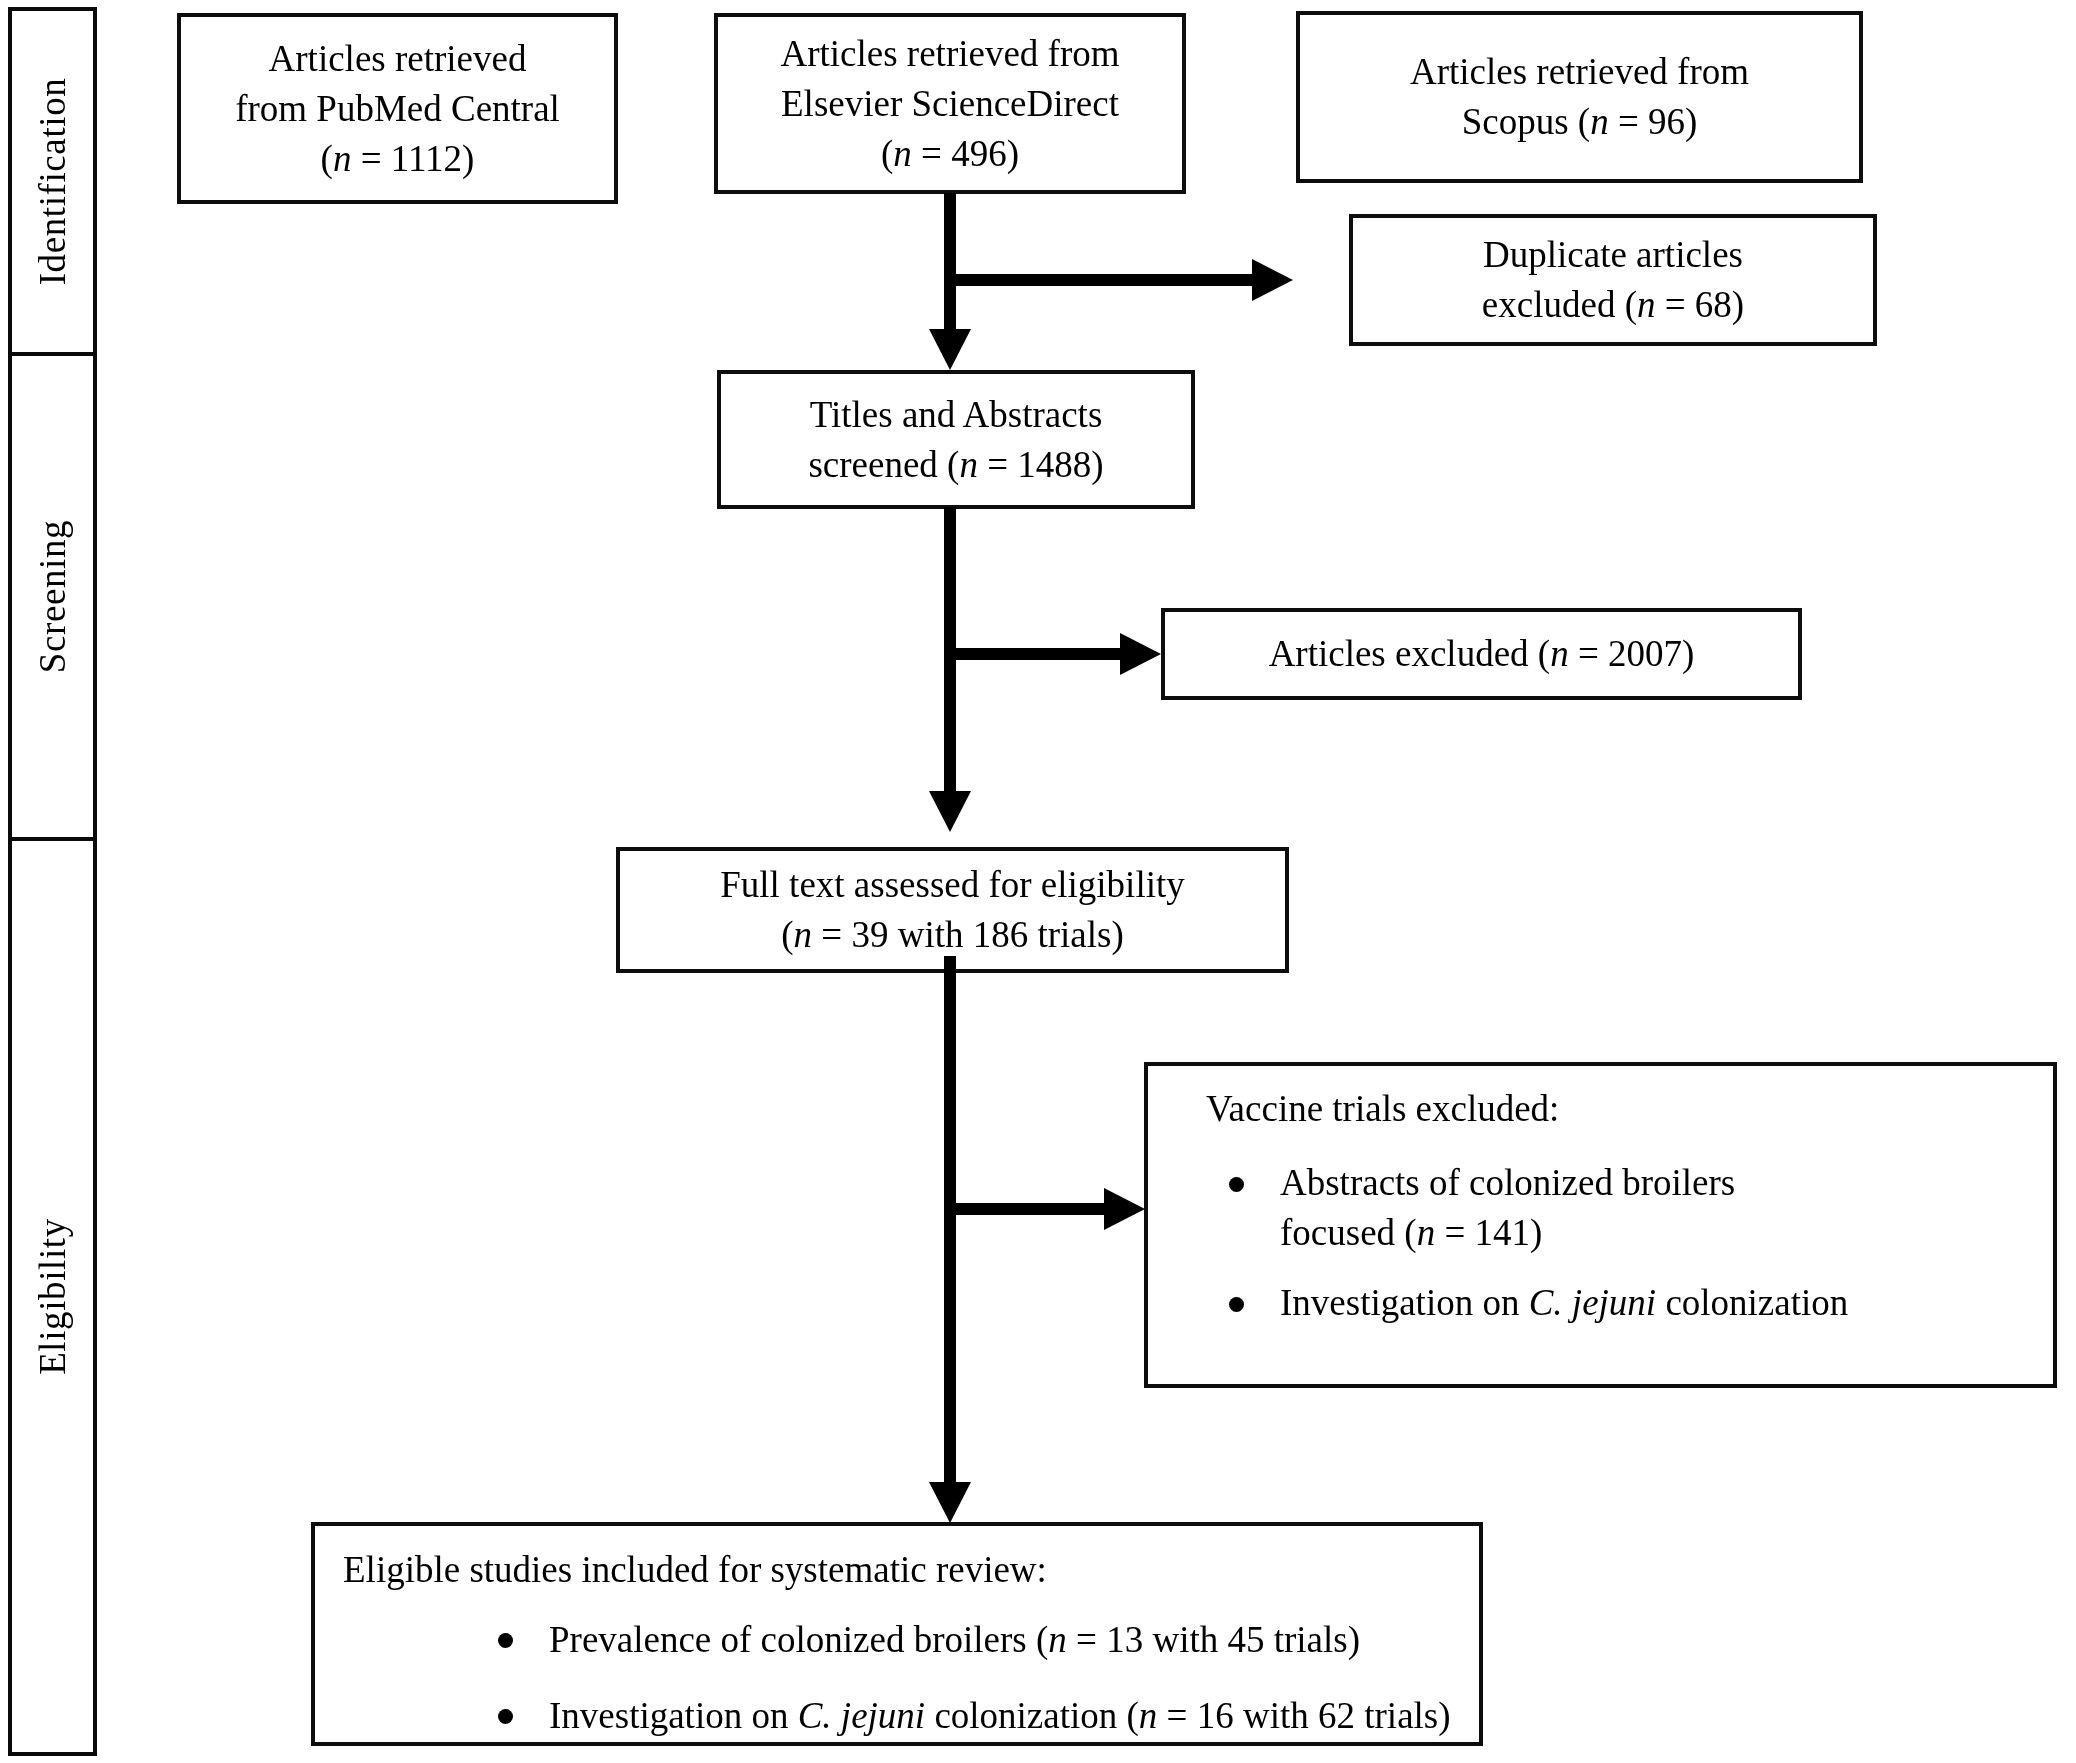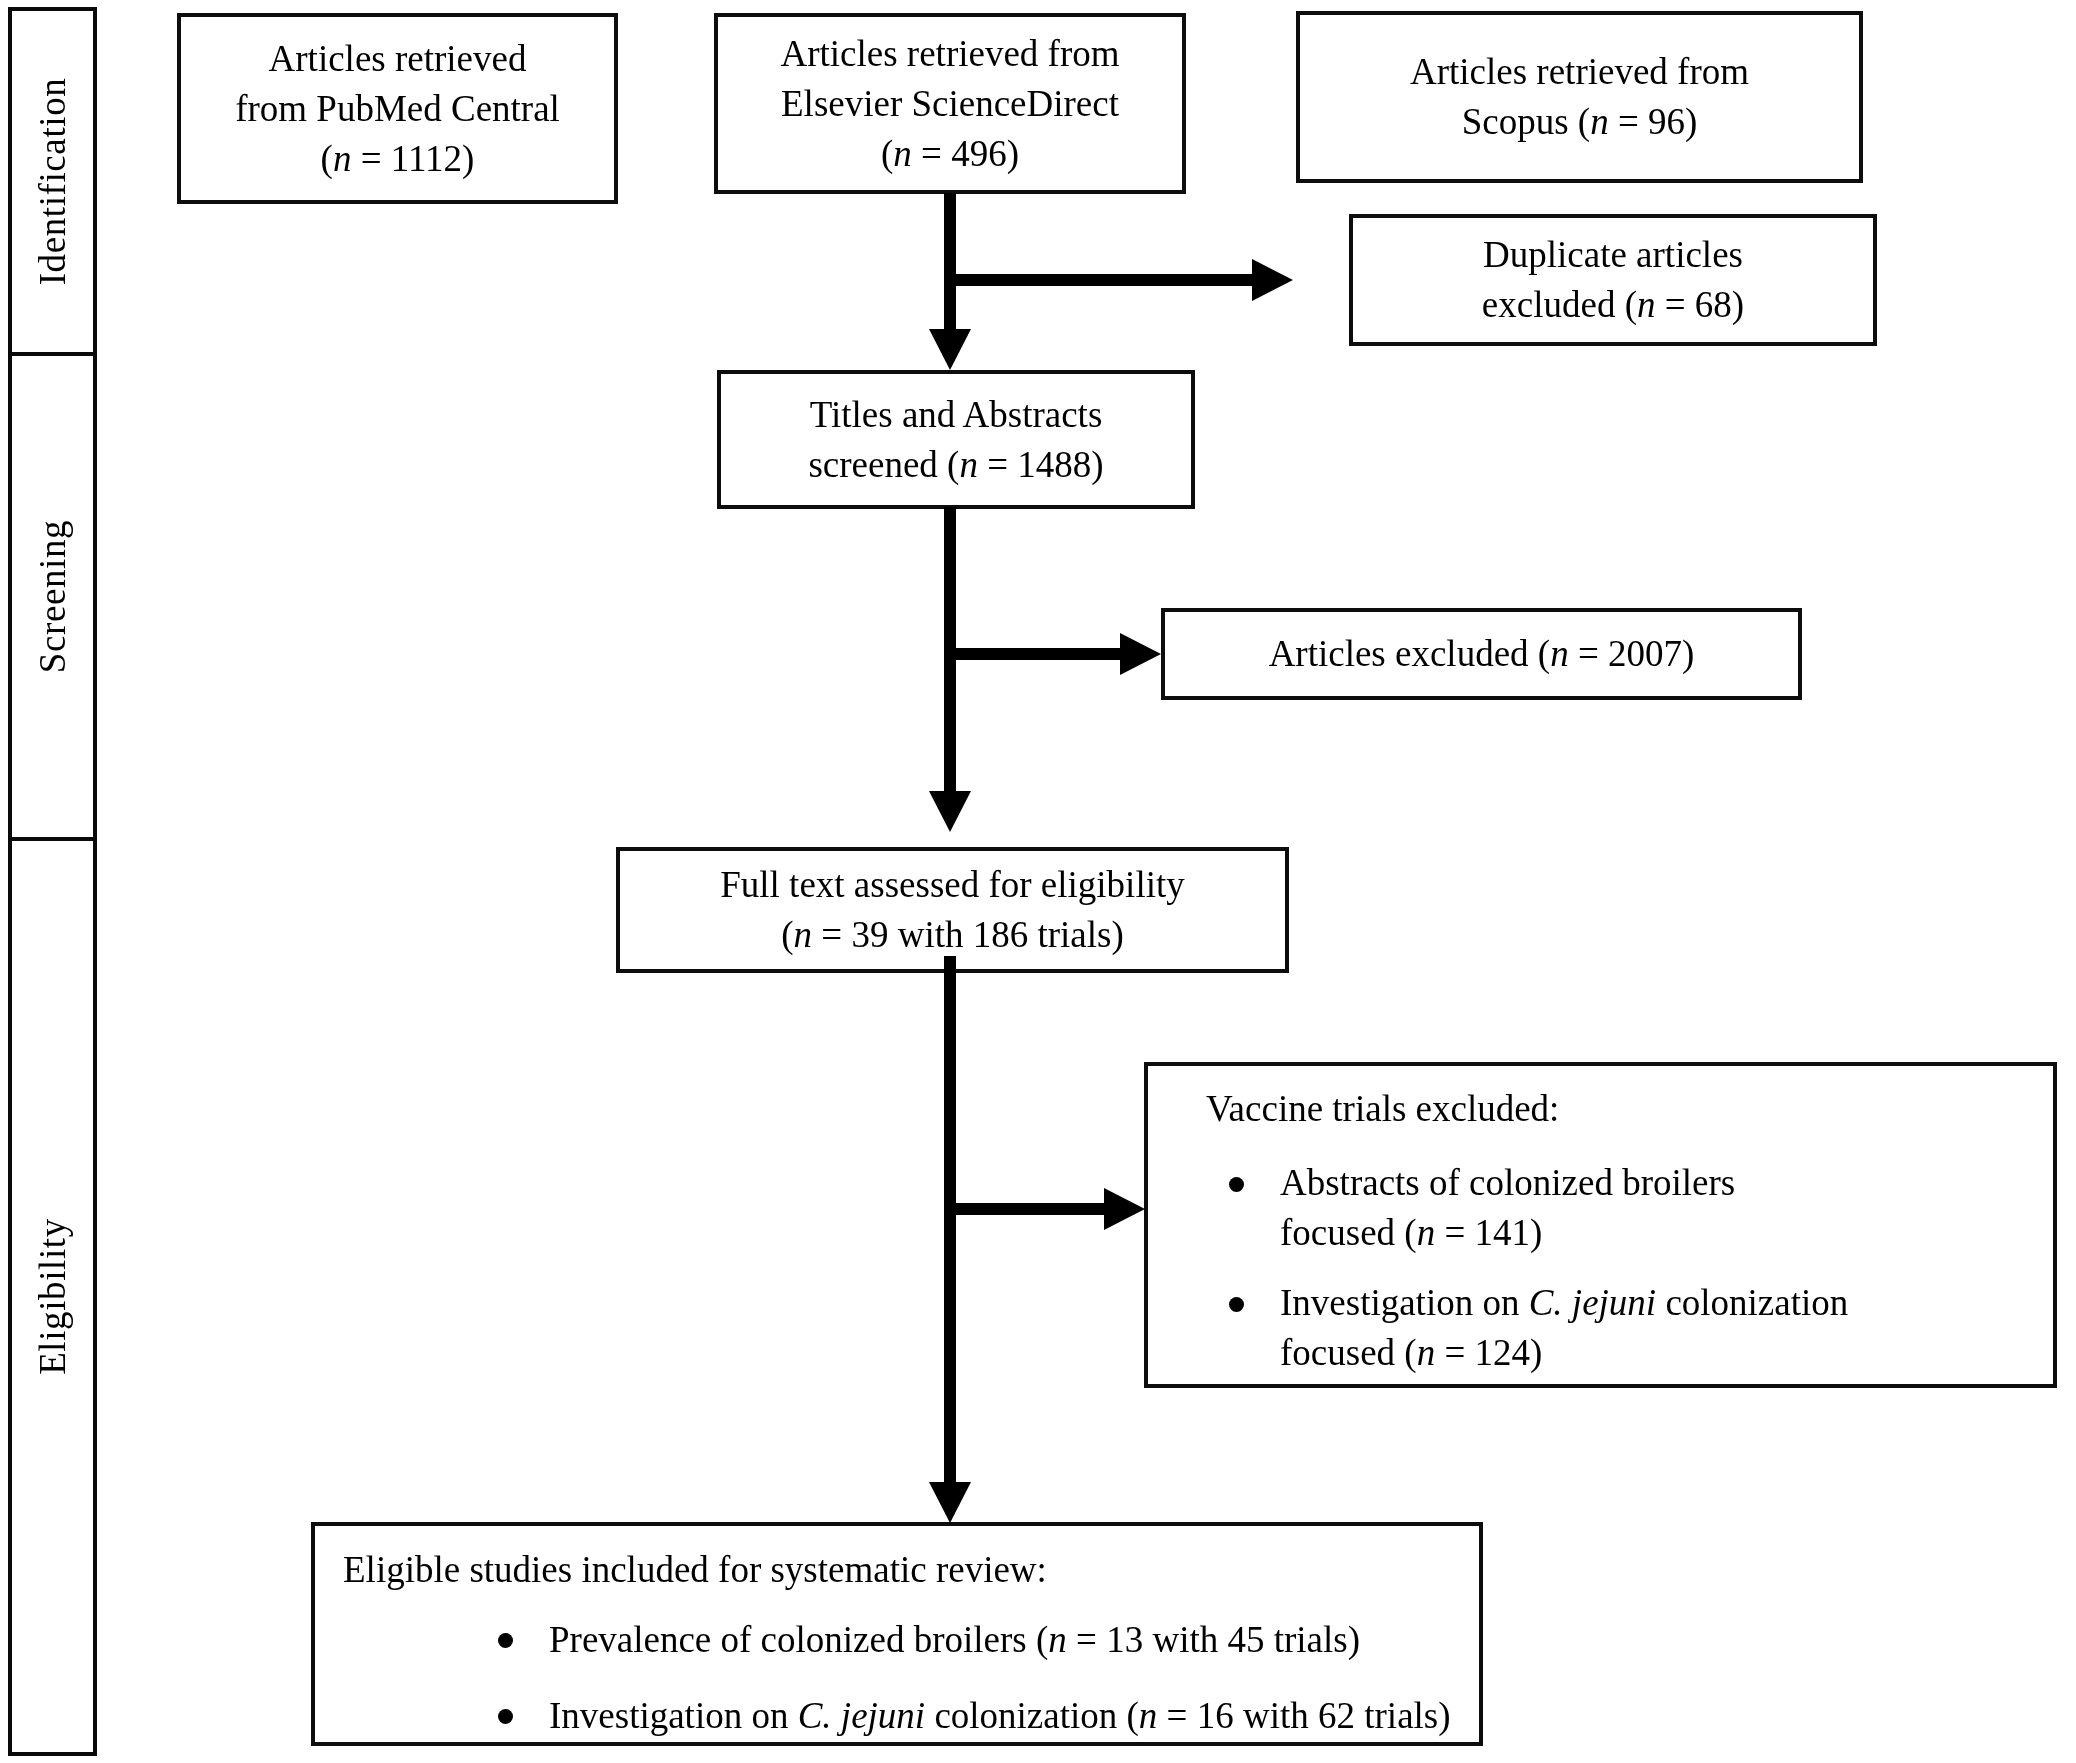--- a/index.html
+++ b/index.html
@@ -189,21 +189,20 @@
         <span class="dot"></span>
         <div>
             <div class="tline"><span>Abstracts of colonized broilers</span></div>
             <div class="tline"><span>focused  (</span><span class="it">n</span><span> = 141)</span></div>
           </div>
       </div>
       <div class="bullet">
         <span class="dot"></span>
         <div>
             <div class="tline"><span>Investigation on </span><span class="it">C. jejuni</span><span> colonization</span></div>
-            <div class="tline"><span>focused (</span><span class="it">n</span><span> = 124)</span></div>
           </div>
       </div>
     </div>
   </div>
 
   <div class="fbox listbox" id="box-eligible">
     <div class="box-title">
         <div class="tline"><span>Eligible studies included for systematic review:</span></div>
       </div>
     <div class="bullets">

